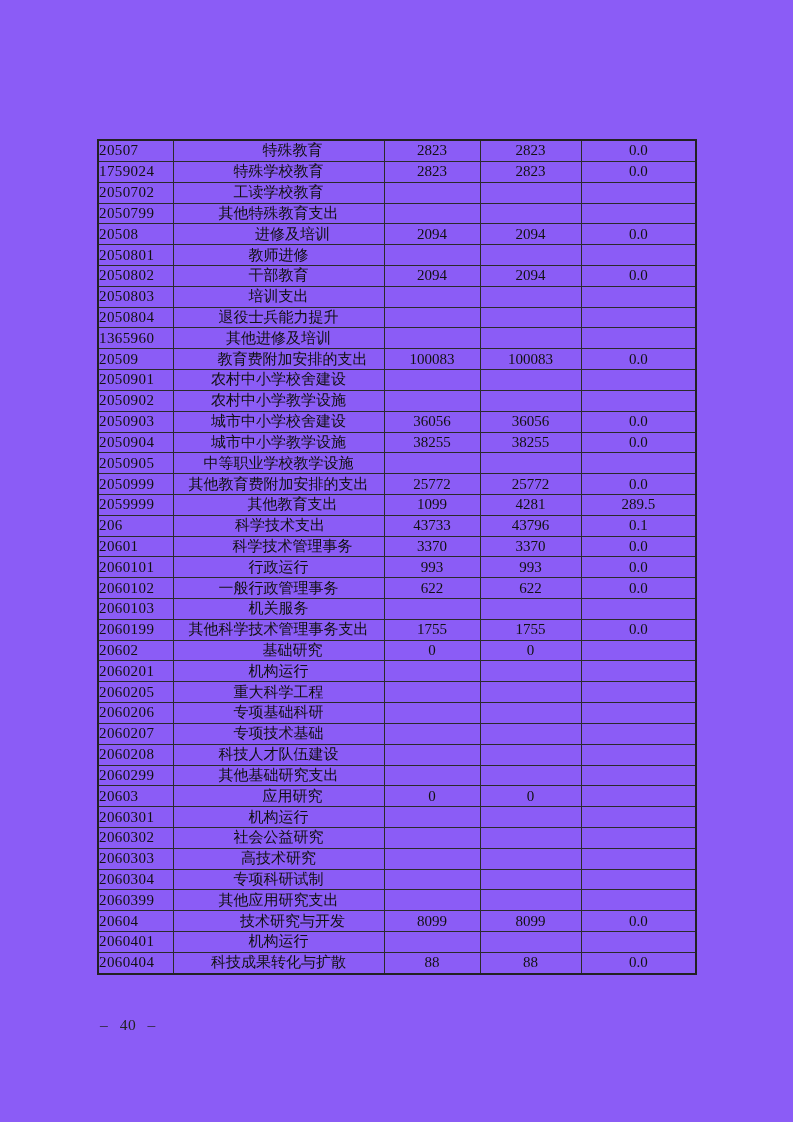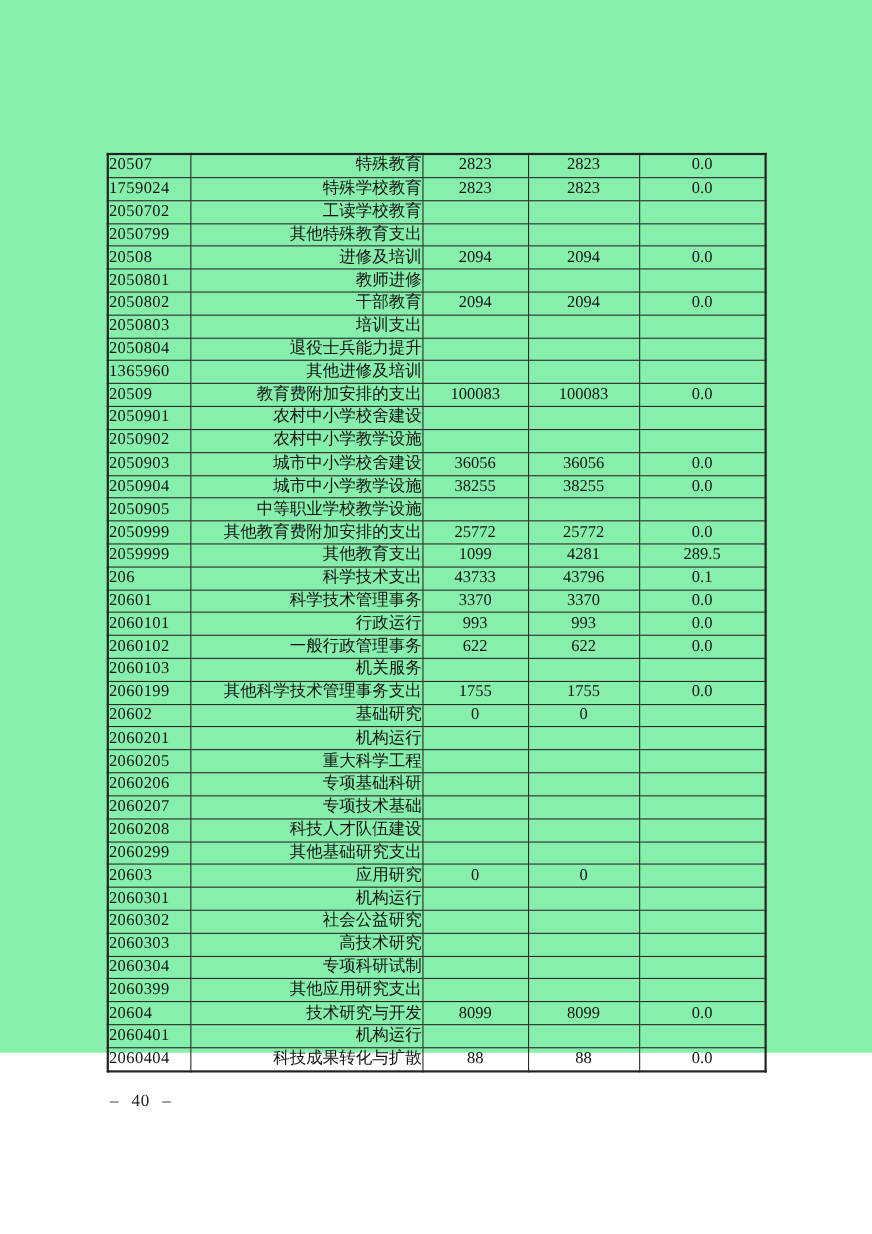--- a/index.html
+++ b/index.html
@@ -8,22 +8,22 @@
     height: 1122px;
     background: #ffffff;
     position: relative;
     font-family: "Liberation Serif", "DejaVu Serif", serif;
     color: #111111;
     overflow: hidden;
   }
   .page {
     position: absolute;
     left: 0; top: 0;
-    width: 793px; height: 957px;
-    background: #86efac;
+    width: 793px; height: 1122px;
+    background: #8b5cf6;
   }
   table.budget-table {
     position: absolute;
     left: 97px;
     top: 139px;
     width: 598px;
     height: 836px;
     border-collapse: collapse;
     table-layout: fixed;
     border: 2px solid #222222;
@@ -38,32 +38,32 @@
     font-size: 15px;
     line-height: 1;
   }
   td.code {
     padding-left: 2px;
     text-align: left;
     letter-spacing: 0.4px;
   }
   td.name {
     font-size: 12.5px;
-    text-align: right;
+    text-align: center;
   }
   td.name.indent-0 { padding-left: 3px; }
   td.name.indent-1 { padding-left: 28px; }
   td.name.indent-2 { }
   td.num {
     text-align: center;
   }
   .page-number {
     position: absolute;
     left: 100px;
-    top: 992px;
+    top: 1016px;
     font-size: 15.5px;
     color: #222222;
     word-spacing: 7px;
     letter-spacing: 0.5px;
   }
 </style>
 </head>
 <body>
 
 <div class="page">

